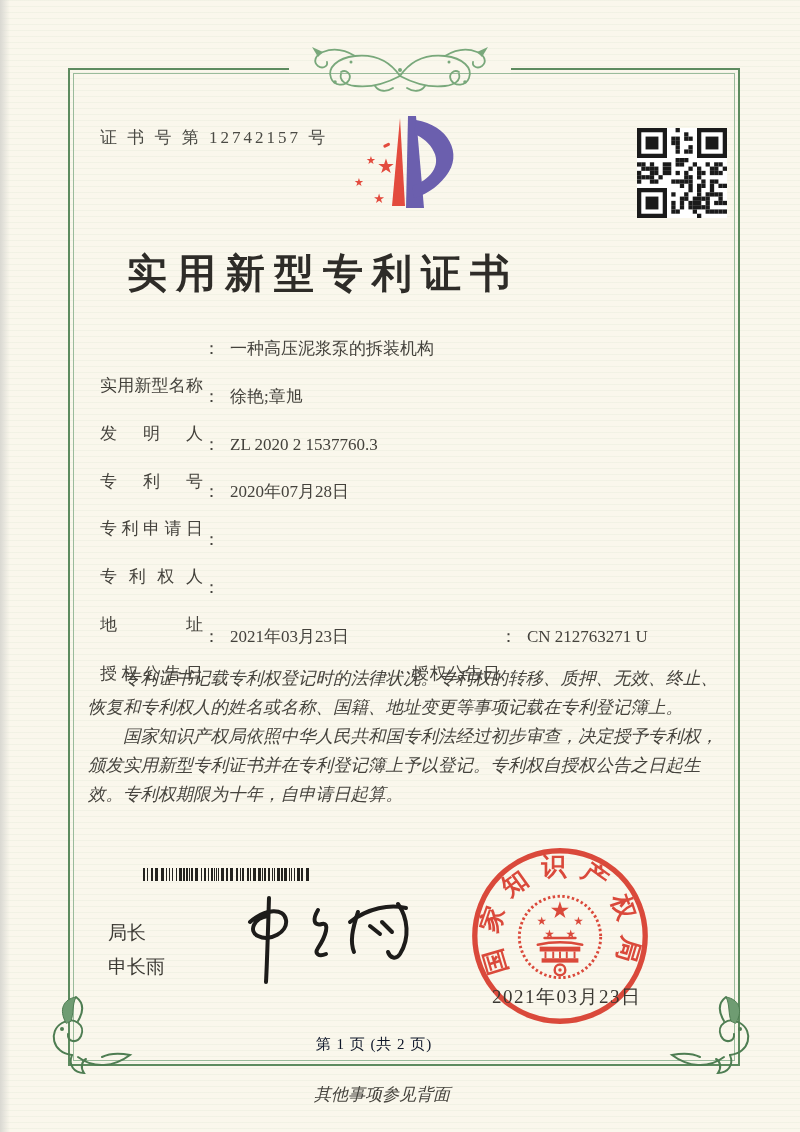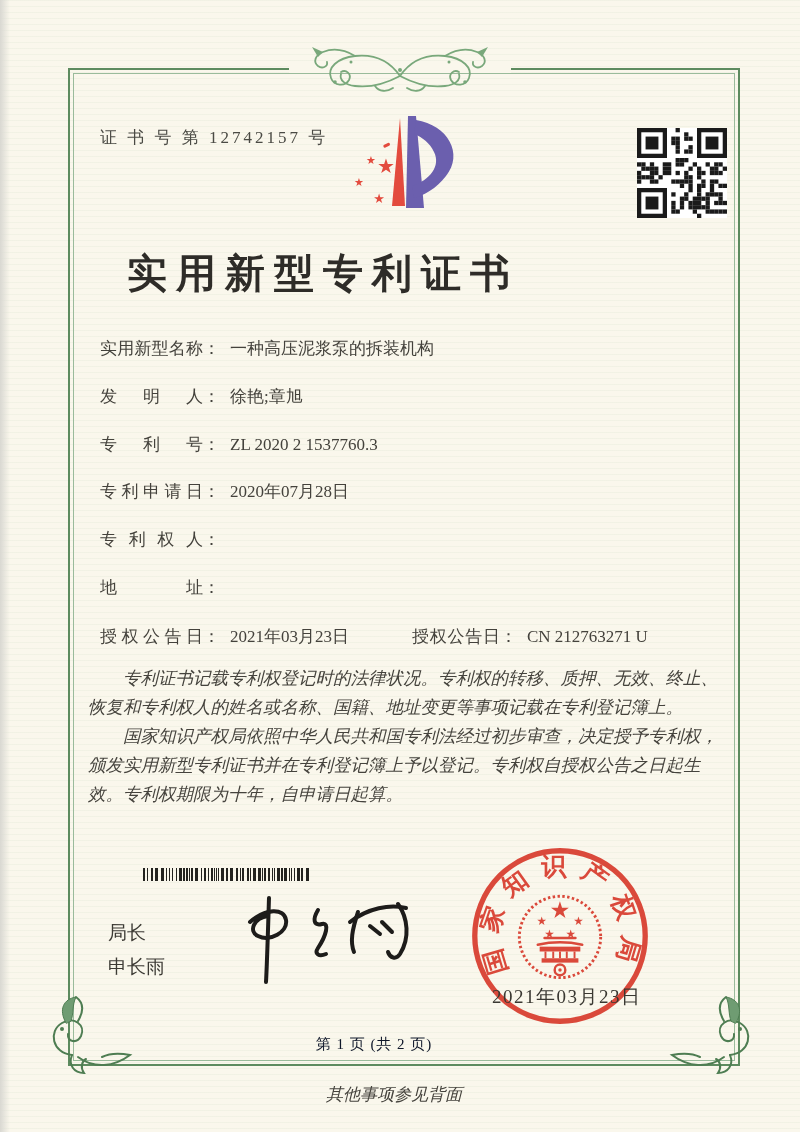--- a/index.html
+++ b/index.html
@@ -15,40 +15,40 @@
   .frame::after{content:'';position:absolute;inset:3px;border:1px solid #9abb9b;}
   
   .cert-number{position:absolute;left:100px;top:126px;font-size:17px;letter-spacing:3px;color:#4a4a44;}
   .logo{position:absolute;left:342px;top:110px;}
   .qr{position:absolute;left:637px;top:128px;width:90px;height:90px;}
   .title{position:absolute;left:0;top:246px;width:646px;text-align:center;font-size:40px;
     font-weight:600;letter-spacing:9px;color:#2e2c28;}
   
   .fields{position:absolute;left:100px;top:0;width:614px;font-size:17px;line-height:25px;color:#44423c;}
   .frow{position:absolute;display:flex;align-items:flex-start;width:100%;}
-  .flabel{display:inline-block;width:103px;text-align:justify;text-align-last:justify;flex:0 0 103px;}
+  .flabel{display:inline-block;width:103px;text-align:justify;text-align-last:justify;flex:0 0 103px;margin-top:37px;}
   .fcolon{flex:0 0 auto;}
   .fvalue{margin-left:10px;max-width:490px;}
   .fgroup2{position:absolute;left:312px;top:0;display:flex;align-items:flex-start;}
   .fgroup2 .flabel{width:88px;flex:0 0 88px;}
   
   .body-text{position:absolute;left:88px;top:664px;width:630px;font-size:17.5px;line-height:29px;
     font-style:italic;color:#45433d;}
   .body-text p{margin:0;text-indent:2em;}
   
   .barcode{position:absolute;left:143px;top:867px;width:167px;height:13px;}
   .signer{position:absolute;left:108px;top:921px;font-size:19px;line-height:23px;color:#3c3a34;
     font-family:"Liberation Sans","DejaVu Sans",sans-serif;}
   .signer .role{margin-bottom:11px;}
   .signature{position:absolute;left:222px;top:880px;}
   .seal{position:absolute;left:468px;top:844px;width:184px;height:184px;opacity:.92;}
   .seal-date{position:absolute;left:492px;top:984px;font-size:19px;letter-spacing:1.5px;color:#3a3832;z-index:3;}
   .page-indicator{position:absolute;left:0;top:1035px;width:748px;text-align:center;font-size:15px;
     letter-spacing:1px;color:#0f172a;}
-  .reverse-note{position:absolute;left:12px;top:1083px;width:764px;text-align:center;font-size:17px;
+  .reverse-note{position:absolute;left:0;top:1083px;width:764px;text-align:center;font-size:17px;
     font-style:italic;color:#45433d;}
   .orn-top{position:absolute;left:285px;top:42px;}
   .orn-bl{position:absolute;left:38px;top:995px;}
   .orn-br{position:absolute;left:664px;top:995px;transform:scaleX(-1);}
 </style>
 </head>
 <body>
 
 <div class="page">
   <div class="scan-edge"></div>

